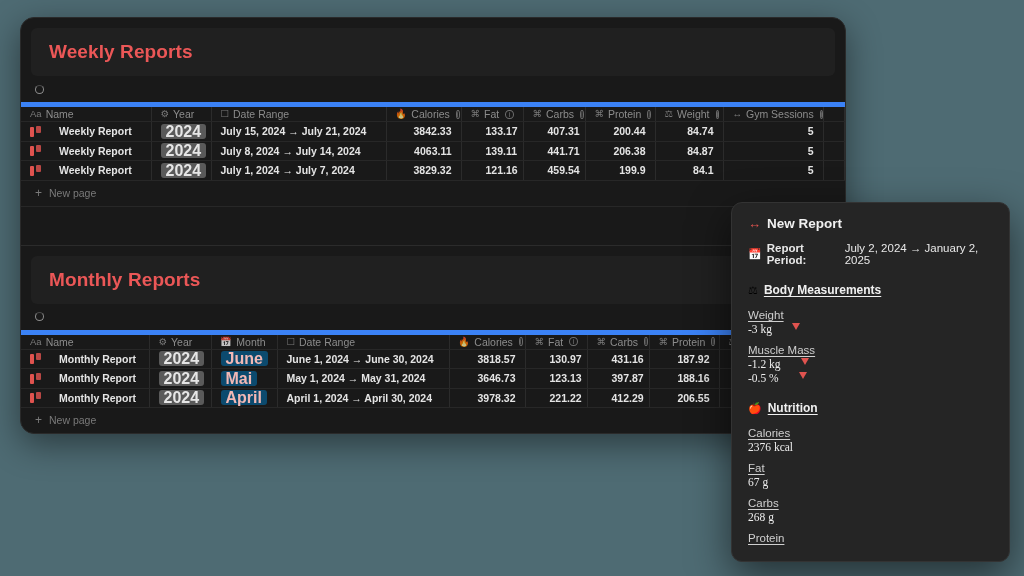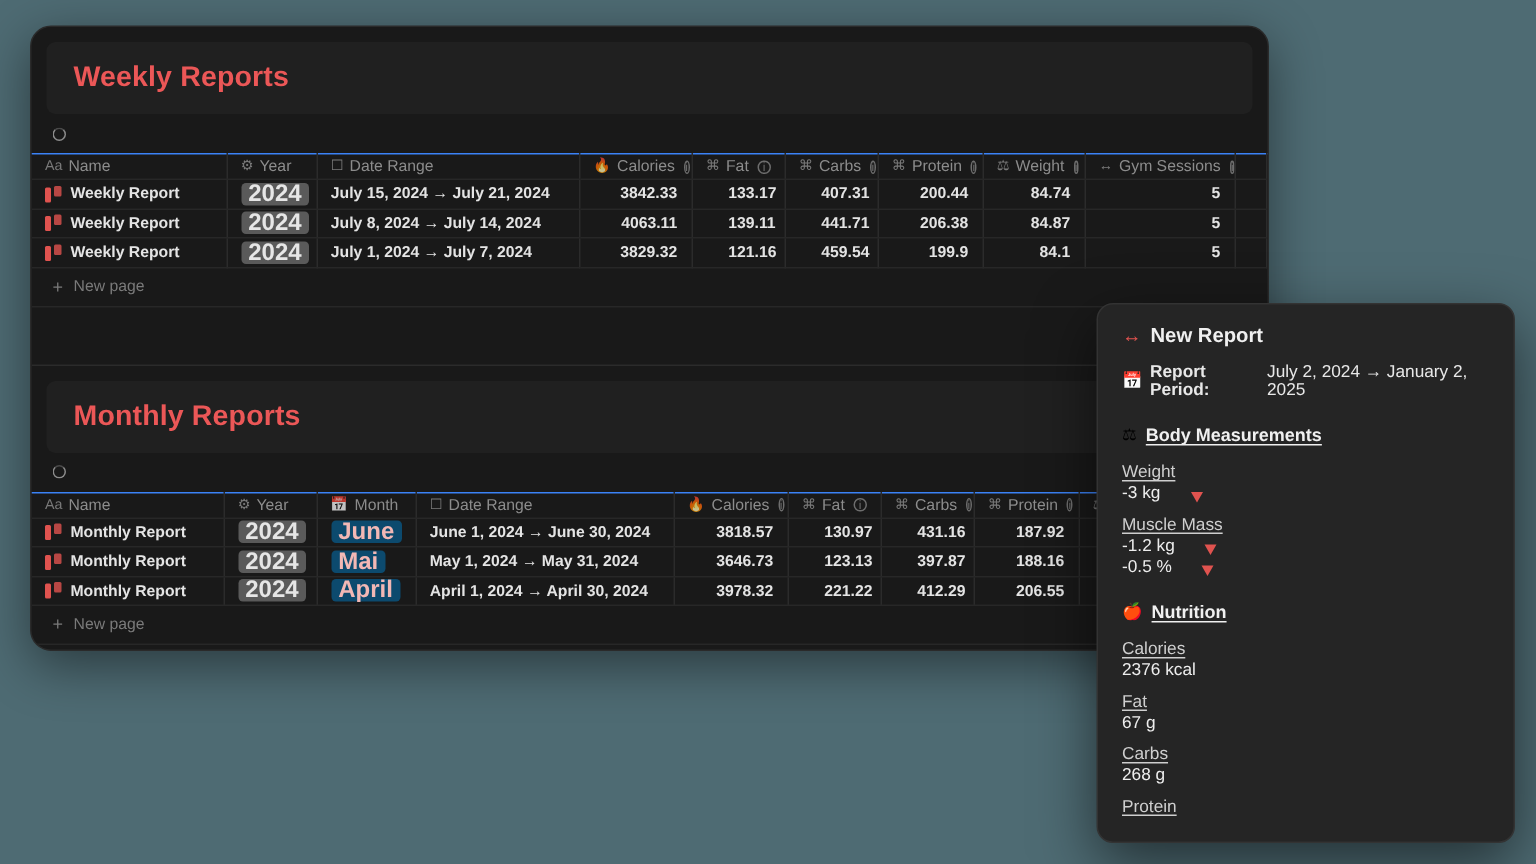--- a/index.html
+++ b/index.html
@@ -79,37 +79,37 @@
   }
   table.db th, table.db td {
     border-right: 1px solid #2b2b2b;
     border-bottom: 1px solid #272727;
     padding: 0 9px;
     height: 19.5px;
     white-space: nowrap;
     overflow: hidden;
   }
   table.db thead th {
-    border-top: 1px solid #3b82f6;
+    border-top: 5px solid #3b82f6;
     color: #8c8c8c;
     font-weight: normal;
     text-align: left;
     font-size: 10.5px;
     height: 17px;
   }
   table.db tbody td { color: #e4e4e4; font-weight: bold; font-size: 10.5px; }
   table.db tbody tr td.num { text-align: right; padding-left: 24px; }
   .thcell { display: flex; align-items: center; gap: 4px; }
   .thcell .ico { opacity: .75; font-size: 9.5px; line-height: 1; color:#9a9a9a; }
   .thcell .info {
     font-size: 8px; color: #6d6d6d; border: 1px solid #6d6d6d;
     border-radius: 50%; width: 9px; height: 9px; line-height: 8px;
     text-align: center; display: inline-block; margin-left: 2px;
   }
-  .namecell { display: flex; align-items: center; gap: 6px; }
+  .namecell { display: flex; align-items: center; gap: 18px; }
   .page-icon { width: 11px; height: 11px; position: relative; flex: none; }
   .page-icon::before, .page-icon::after {
     content: ""; position: absolute; background: #e0534f; border-radius: 1px;
   }
   .page-icon::before { left: 0; top: 1px; width: 4px; height: 10px; }
   .page-icon::after  { left: 5.5px; top: 0px; width: 5px; height: 7px; opacity:.8; }
 
   .tag {
     display: inline-block; padding: 1px 5px; border-radius: 3px;
     font-size: 16px; font-weight: bold; line-height: 13px;
@@ -151,21 +151,21 @@
   .rc-h .txt {
     color: #f0f0f0; font-size: 12px; font-weight: bold;
     text-decoration: underline; text-underline-offset: 2px;
   }
 
   .rc-label {
     margin-top: 9px; color: #cfcfcf; font-size: 11.5px;
     text-decoration: underline; text-underline-offset: 2px;
   }
   .rc-label.first { margin-top: 12px; }
-  .rc-value { margin-top: 2px; color: #ededed; font-size: 11.5px; display:flex; align-items:flex-end; gap:20px;}
+  .rc-value { margin-top: 2px; color: #ededed; font-size: 11.5px; display:flex; align-items:flex-start; gap:20px;font-family:Liberation Serif, serif;}
   .tri-down {
     width: 0; height: 0; border-left: 4.5px solid transparent;
     border-right: 4.5px solid transparent; border-top: 7px solid #e0534f;
     display: inline-block;
   }
 </style>
 </head>
 <body>
 
 <div id="stage">

